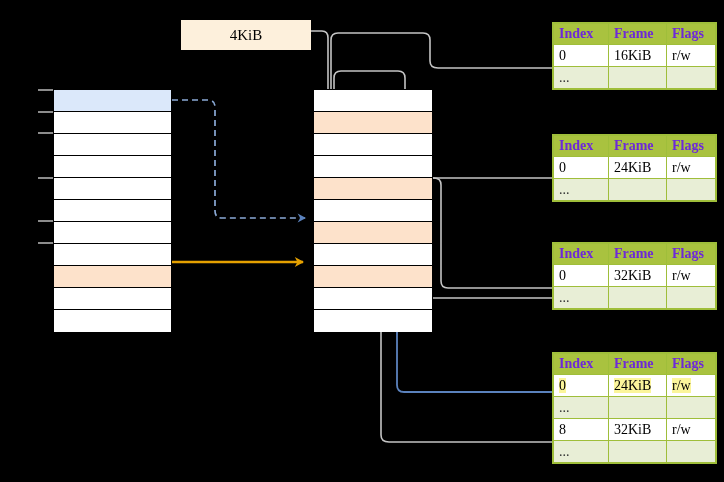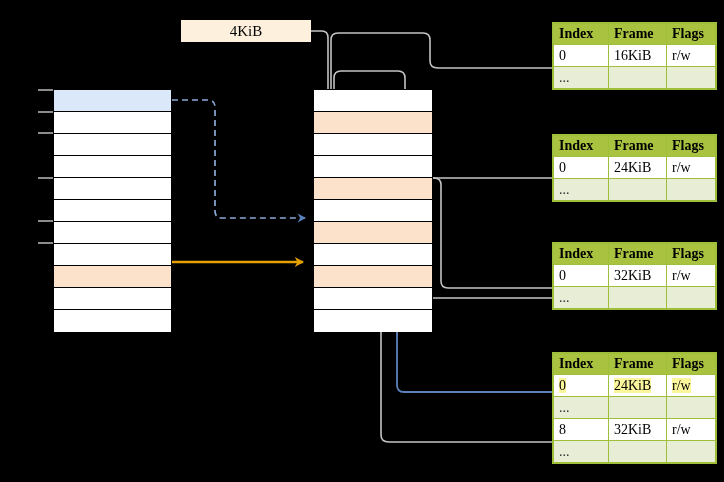--- a/index.html
+++ b/index.html
@@ -3,39 +3,39 @@
 <meta charset="utf-8">
 <style>
   html,body{margin:0;padding:0;background:#000;}
   body{width:724px;height:482px;position:relative;overflow:hidden;
        font-family:"Liberation Serif","DejaVu Serif",serif;}
   .stage{position:absolute;left:0;top:0;width:724px;height:482px;}
 
   svg.wires{position:absolute;left:0;top:0;width:724px;height:482px;pointer-events:none;}
 
   
-  .kib-label{position:absolute;left:181px;top:20px;width:130px;height:22px;
+  .kib-label{position:absolute;left:181px;top:20px;width:130px;height:30px;
              background:#fdf0dc;color:#000;font-size:15px;
              display:flex;align-items:center;justify-content:center;}
 
   
   .col{position:absolute;border:1.5px solid #000;box-sizing:border-box;background:#fff;}
   .col .cell{height:22px;box-sizing:border-box;border-bottom:1.5px solid #000;background:#fff;}
   .col .cell:last-child{border-bottom:none;}
   .cell.blue{background:#dbe8fa;}
   .cell.peach{background:#fde2cb;}
 
   #left-col{left:53px;top:89px;width:119px;height:242px;}
   #mid-col{left:313px;top:89px;width:120px;height:242px;}
 
   
   .ptable{position:absolute;border:1px solid #9fbe3a;border-collapse:collapse;
           background:#fff;}
   .ptable table{border-collapse:collapse;width:100%;}
-  .ptable th{background:#a9c23f;color:#000000;font-weight:bold;font-size:14px;
+  .ptable th{background:#a9c23f;color:#6d28d9;font-weight:bold;font-size:14px;
              text-align:left;padding:2px 5px;border:1px solid #9fbe3a;
              font-family:"Liberation Serif","DejaVu Serif",serif;}
   .ptable td{font-size:14px;color:#000;text-align:left;padding:2px 5px;
              border:1px solid #9fbe3a;height:22px;box-sizing:border-box;background:#fff;}
   .ptable tr.ellipsis td{background:#e8eed6;color:#333;}
   .col-index{width:58px;}
   .col-frame{width:58px;}
   .col-flags{width:47px;margin-top:32px;}
 
   #tbl1{left:552px;top:22px;width:163px;}

